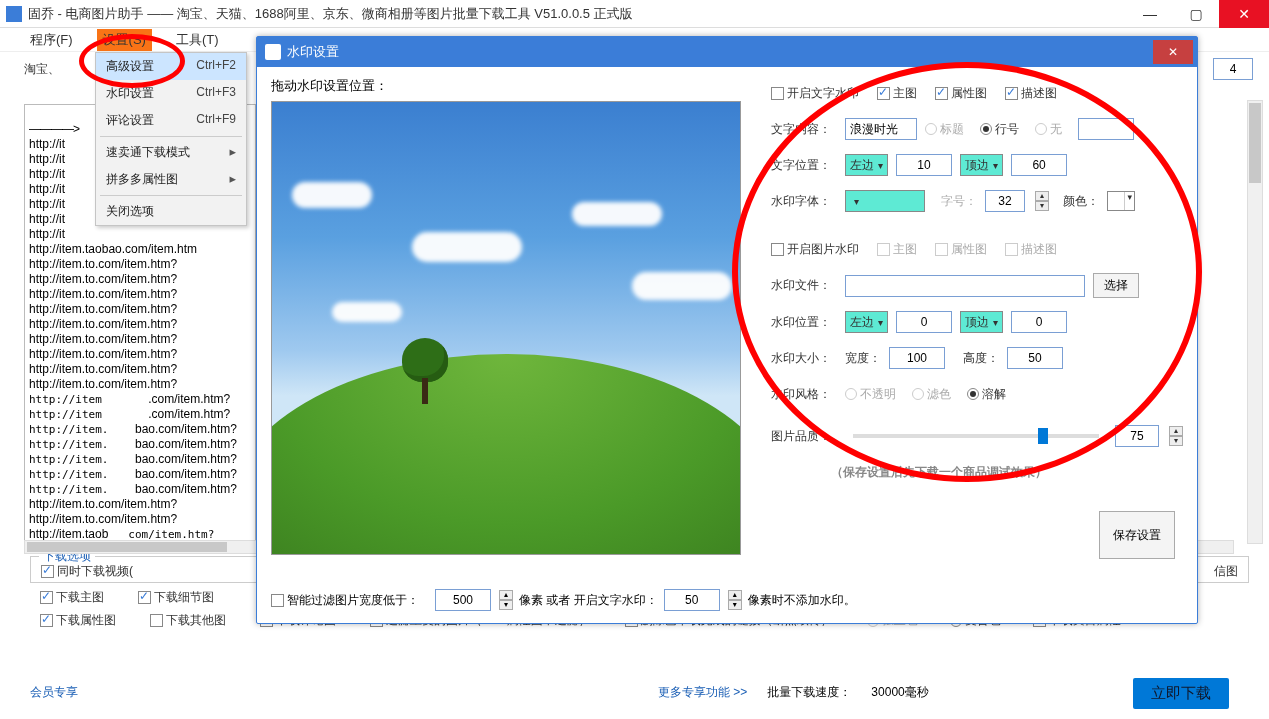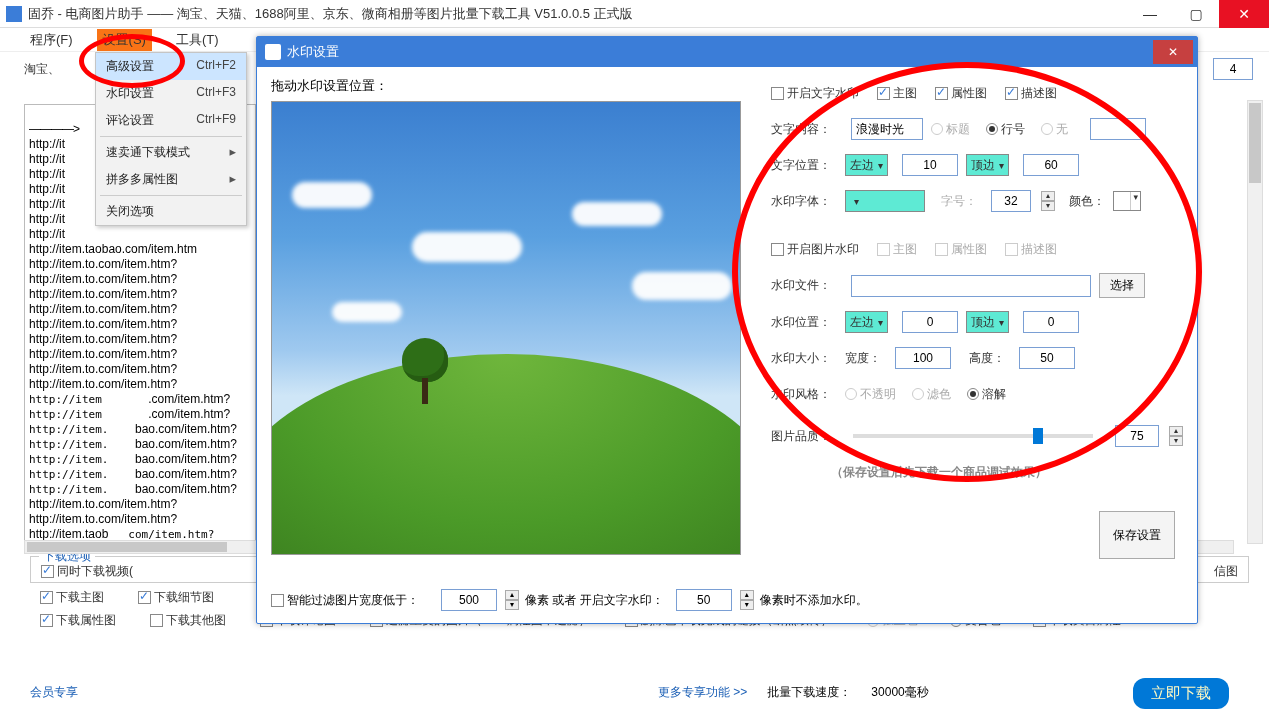--- a/index.html
+++ b/index.html
@@ -68,21 +68,21 @@
 .chk { display:inline-flex; align-items:center; gap:3px; margin-right:10px; }
 .chk .box { width:13px; height:13px; border:1px solid #888; display:inline-block; position:relative; }
 .chk .box.checked::after { content:"✓"; position:absolute; left:0; top:-3px; font-size:12px; color:#3b7dd8; }
 .chk.disabled { color:#aaa; }
 .chk.disabled .box { border-color:#ccc; }
 .radio { display:inline-flex; align-items:center; gap:3px; margin-right:8px; }
 .radio .dot { width:12px; height:12px; border:1px solid #888; border-radius:50%; display:inline-block; position:relative; }
 .radio .dot.on::after { content:""; position:absolute; left:2px; top:2px; width:6px; height:6px; background:#333; border-radius:50%; }
 .radio.disabled { color:#aaa; }
 .radio.disabled .dot { border-color:#ccc; }
-.inp { border:1px solid #7a9fd4; height:22px; padding:0 4px; text-align:center; background:#fff;margin-left:6px; }
+.inp { border:1px solid #7a9fd4; height:22px; padding:0 4px; text-align:center; background:#fff; }
 .inp.small { width:56px; }
 .sel { border:1px solid #888; height:22px; background:#5eead4; padding:0 4px; display:inline-flex; align-items:center; gap:4px; }
 .sel::after { content:"▾"; font-size:10px; }
 .colorbox { width:28px; height:20px; border:1px solid #888; display:inline-flex; }
 .colorbox .sw { flex:1; background:#fff; border-right:1px solid #ccc; }
 .colorbox::after { content:"▾"; font-size:9px; padding:0 2px; }
 .spin { display:inline-flex; flex-direction:column; margin-left:2px; }
 .spin span { width:14px; height:10px; font-size:8px; border:1px solid #aaa; text-align:center; line-height:8px; background:#eee; }
 .btnx { border:1px solid #aaa; background:#f4f4f4; padding:3px 10px; }
 .savebtn { border:1px solid #aaa; background:#f4f4f4; width:76px; height:48px; display:flex; align-items:center; justify-content:center; position:absolute; right:22px; bottom:64px; }
@@ -94,21 +94,21 @@
 .modal-bottom { position:absolute; left:14px; right:14px; bottom:12px; display:flex; align-items:center; gap:6px; font-size:13px; }
 
 
 .bottom-opts { position:absolute; left:30px; top:556px; right:20px; font-size:13px; color:#333; }
 .bottom-opts .grp { border:1px solid #ccc; padding:6px 10px 2px; margin-bottom:4px; position:relative; display:flex; flex-wrap:wrap; gap:12px 18px; align-items:center; }
 .bottom-opts .grp .glabel { position:absolute; top:-9px; left:8px; background:#fff; padding:0 4px; color:#1b5fb5; }
 .bottom-opts .line2 { display:flex; gap:24px; align-items:center; margin-top:6px; padding-left:10px; }
 
 .more-row { position:absolute; left:30px; right:20px; top:684px; display:flex; align-items:center; gap:20px; font-size:13px; }
 .more-row .link { color:#1b5fb5; }
-.bigbtn { position:absolute; right:40px; top:678px; background:#0078d7; color:#fef9c3; padding:6px 18px; font-size:15px; border-radius:12px; }
+.bigbtn { position:absolute; right:40px; top:678px; background:#0078d7; color:#0f172a; padding:6px 18px; font-size:15px; border-radius:2px; }
 
 .scrollv { position:absolute; right:6px; top:100px; width:16px; height:444px; background:#f0f0f0; border:1px solid #ddd; }
 .scrollv .th { position:absolute; left:1px; top:2px; right:1px; height:80px; background:#c8c8c8; }
 .scrollh { position:absolute; left:24px; top:540px; width:1210px; height:14px; background:#f0f0f0; border:1px solid #ddd; z-index:1; }
 .scrollh .th { position:absolute; top:1px; left:2px; bottom:1px; width:200px; background:#c8c8c8; }
 </style>
 </head>
 <body>
 
 <div class="main-titlebar">

